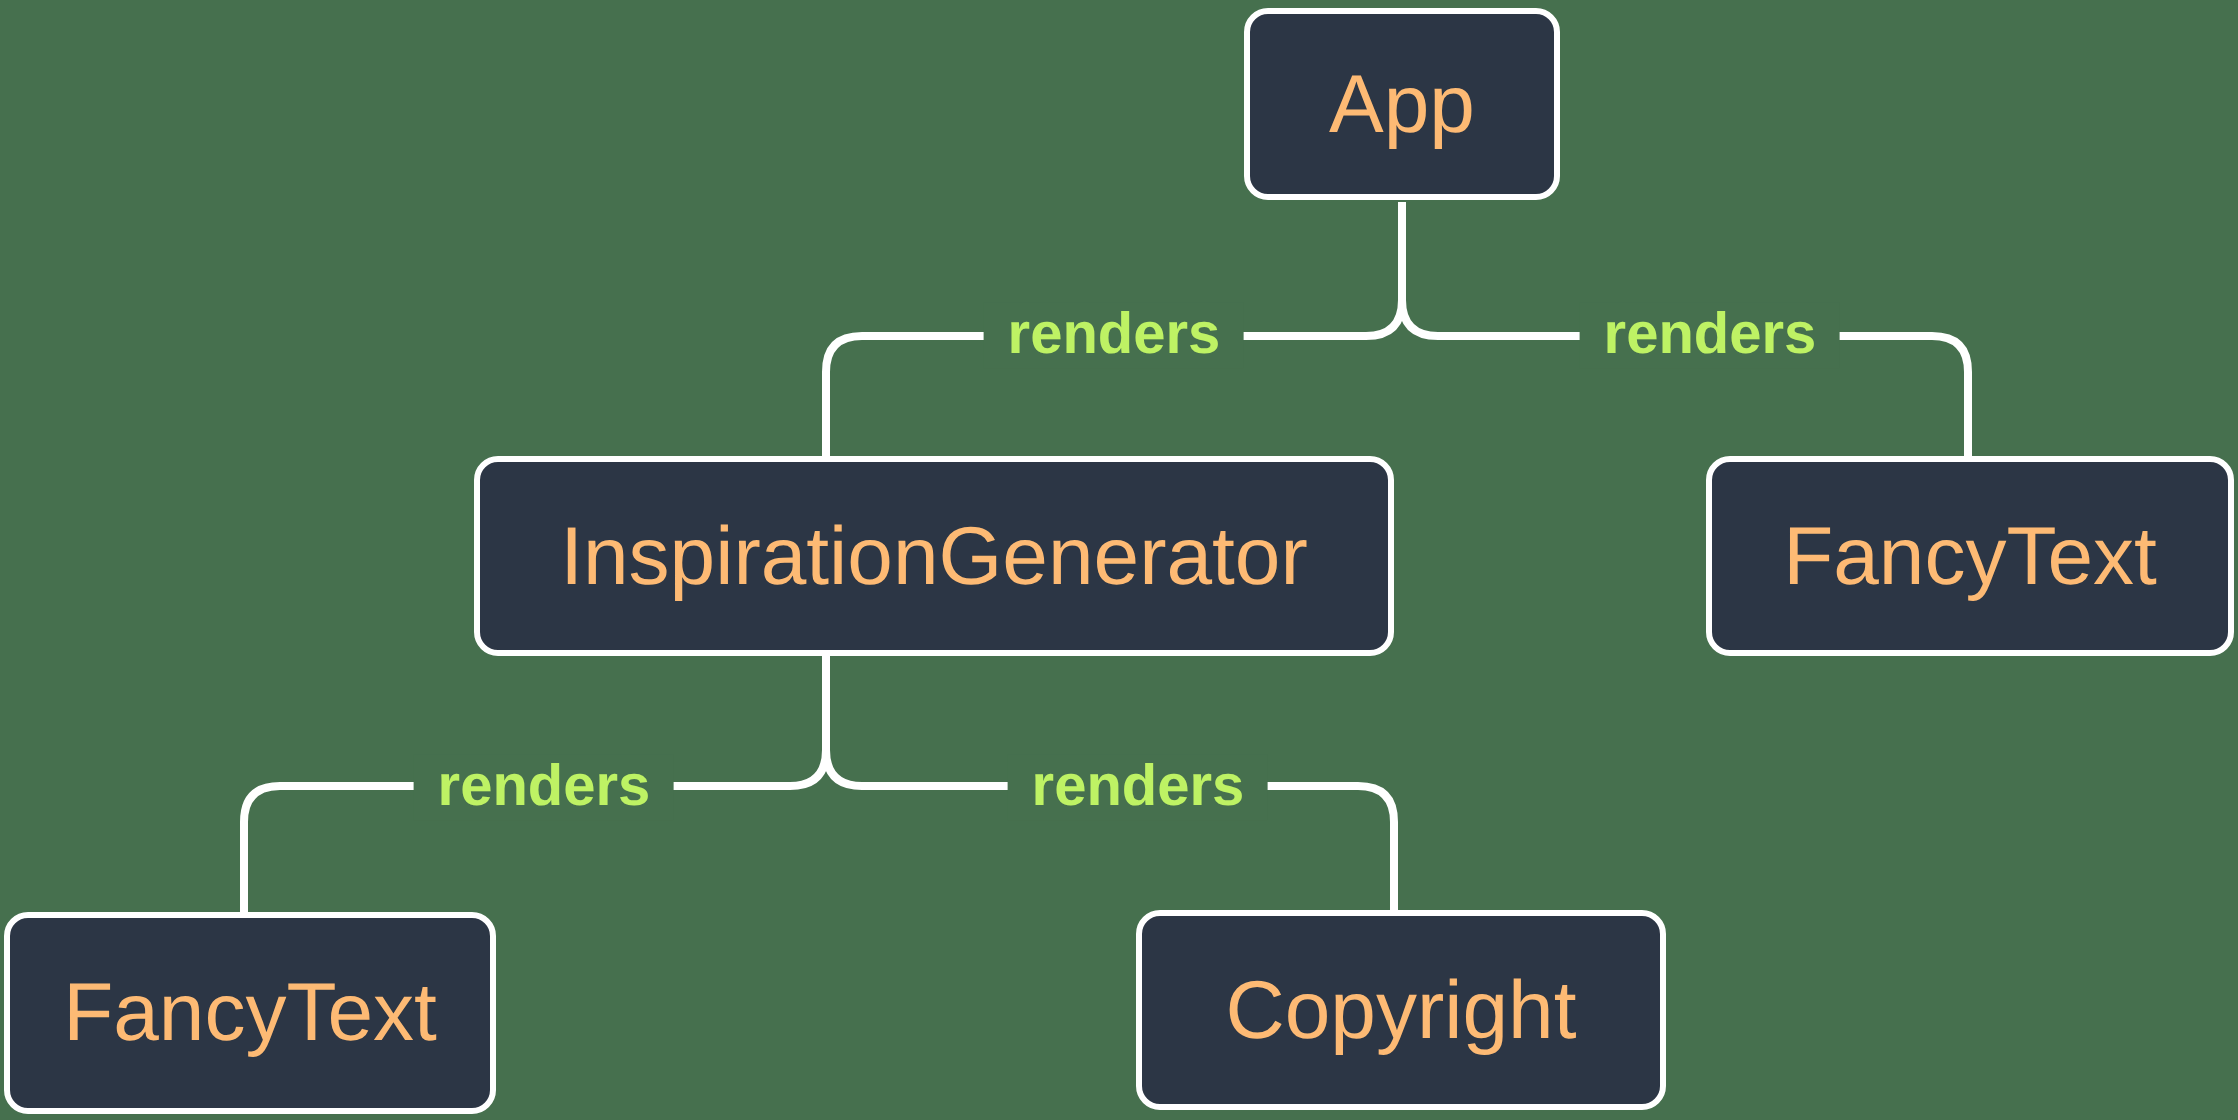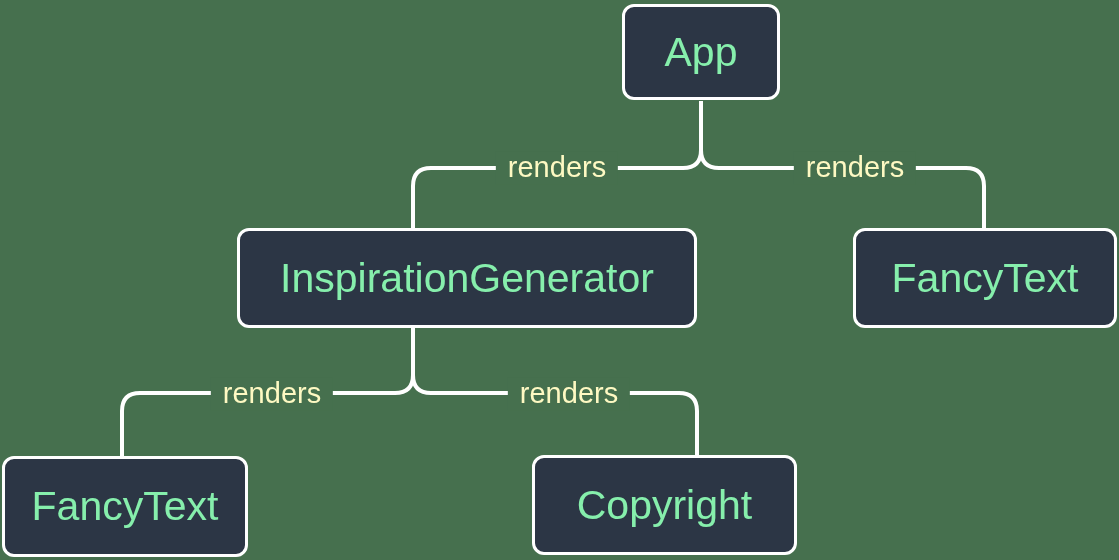--- a/index.html
+++ b/index.html
@@ -29,38 +29,38 @@
   }
   .node {
     position: absolute;
     display: flex;
     align-items: center;
     justify-content: center;
     background: #2C3645;
     border: 3px solid #FFFFFF;
     border-radius: 12px;
     box-sizing: border-box;
-    color: #86efac;
+    color: #fdba74;
     font-size: 41px;
     font-weight: 400;
     line-height: 1;
     white-space: nowrap;
   }
   .node-app                  { left: 622px; top: 4px;   width: 158px; height: 96px;  }
   .node-inspiration          { left: 197px; top: 228px; width: 460px; height: 100px; margin-left: 40px; }
   .node-fancytext-top        { left: 853px; top: 228px; width: 264px; height: 100px; }
   .node-fancytext-bottom     { left: 2px;   top: 456px; width: 246px; height: 101px; }
-  .node-copyright            { left: 532px; top: 455px; width: 265px; height: 100px; }
+  .node-copyright            { left: 568px; top: 455px; width: 265px; height: 100px; }
   .edge-label {
     position: absolute;
     transform: translate(-50%, -50%);
     background: #46704E;
-    color: #fef9c3;
+    color: #bef264;
     font-size: 29px;
-    font-weight: 400;
+    font-weight: 700;
     line-height: 1.15;
     padding: 0 12px;
     white-space: nowrap;
   }
   .edge-label-1 { left: 557px; top: 168px; }
   .edge-label-2 { left: 855px; top: 168px; }
   .edge-label-3 { left: 272px; top: 394px; }
   .edge-label-4 { left: 569px; top: 394px; }
 </style>
 </head>

